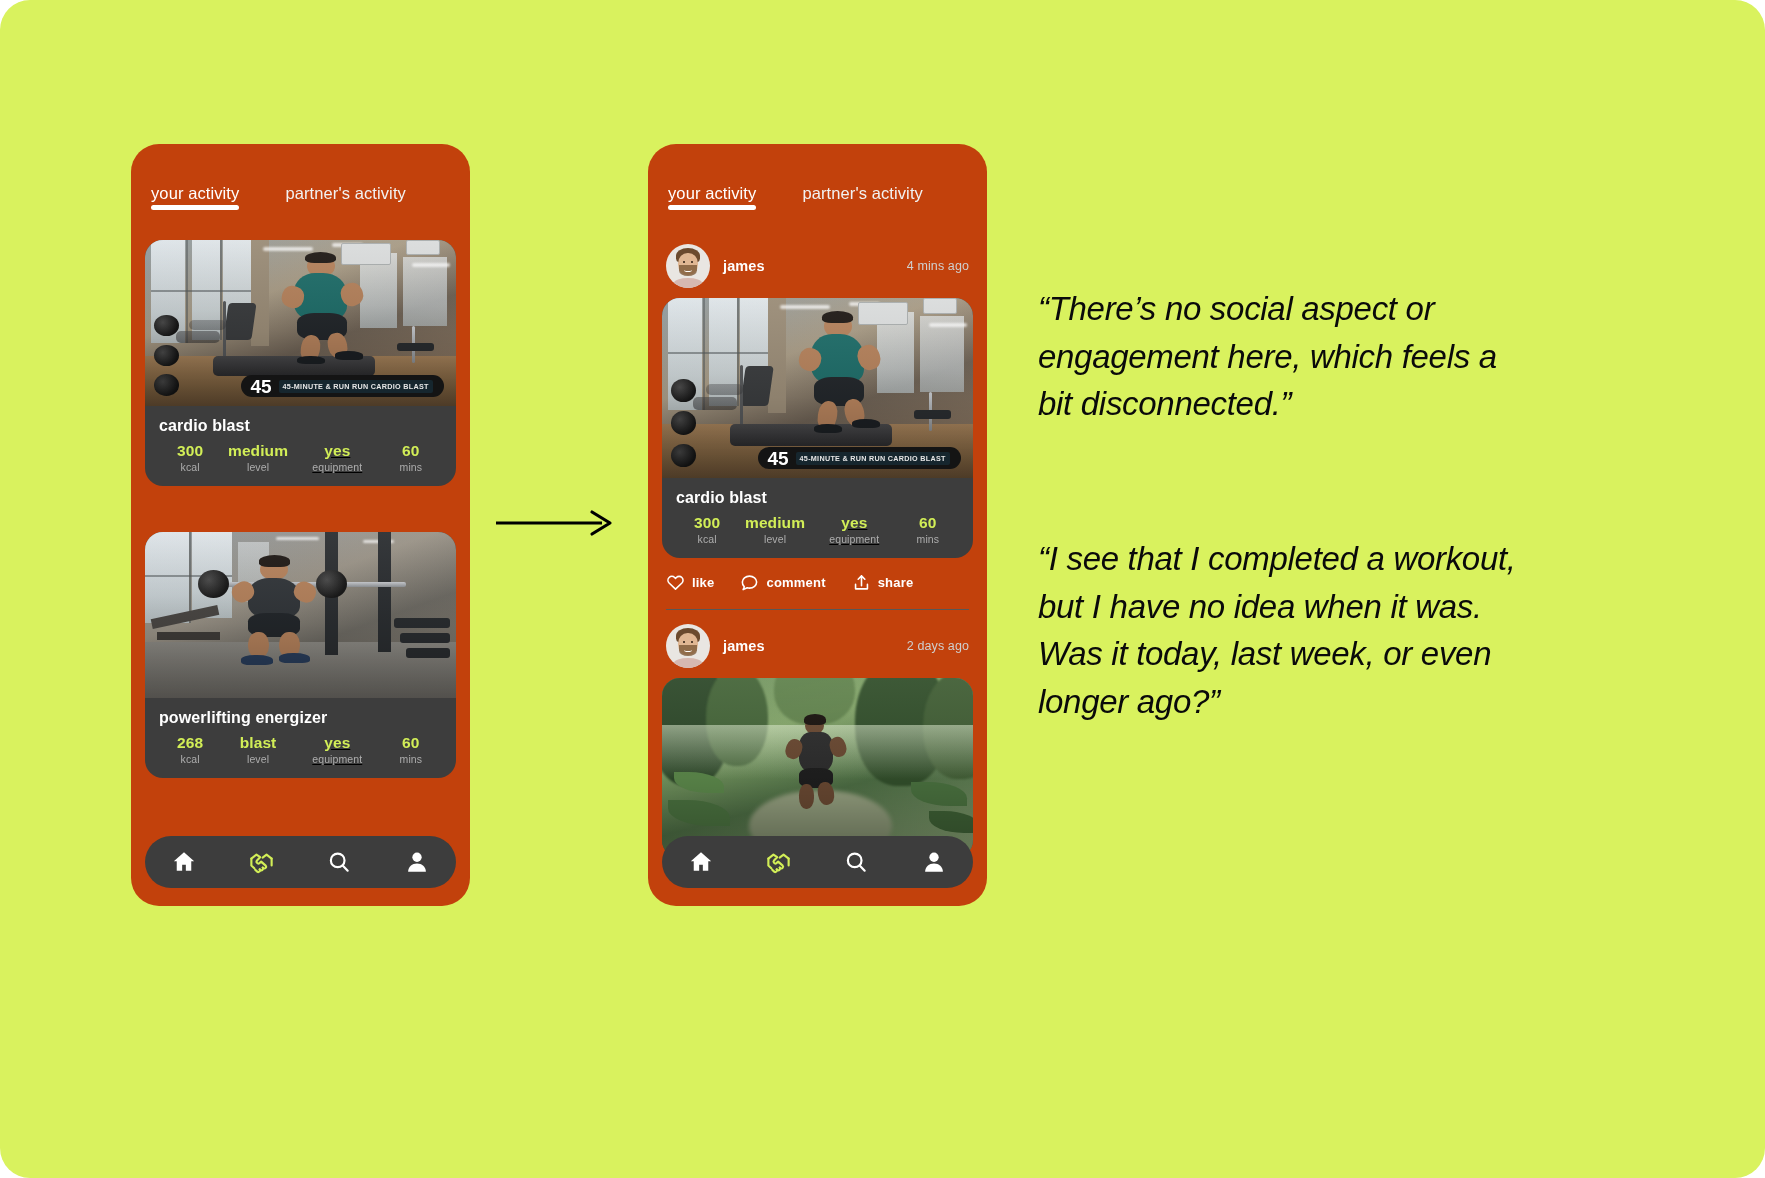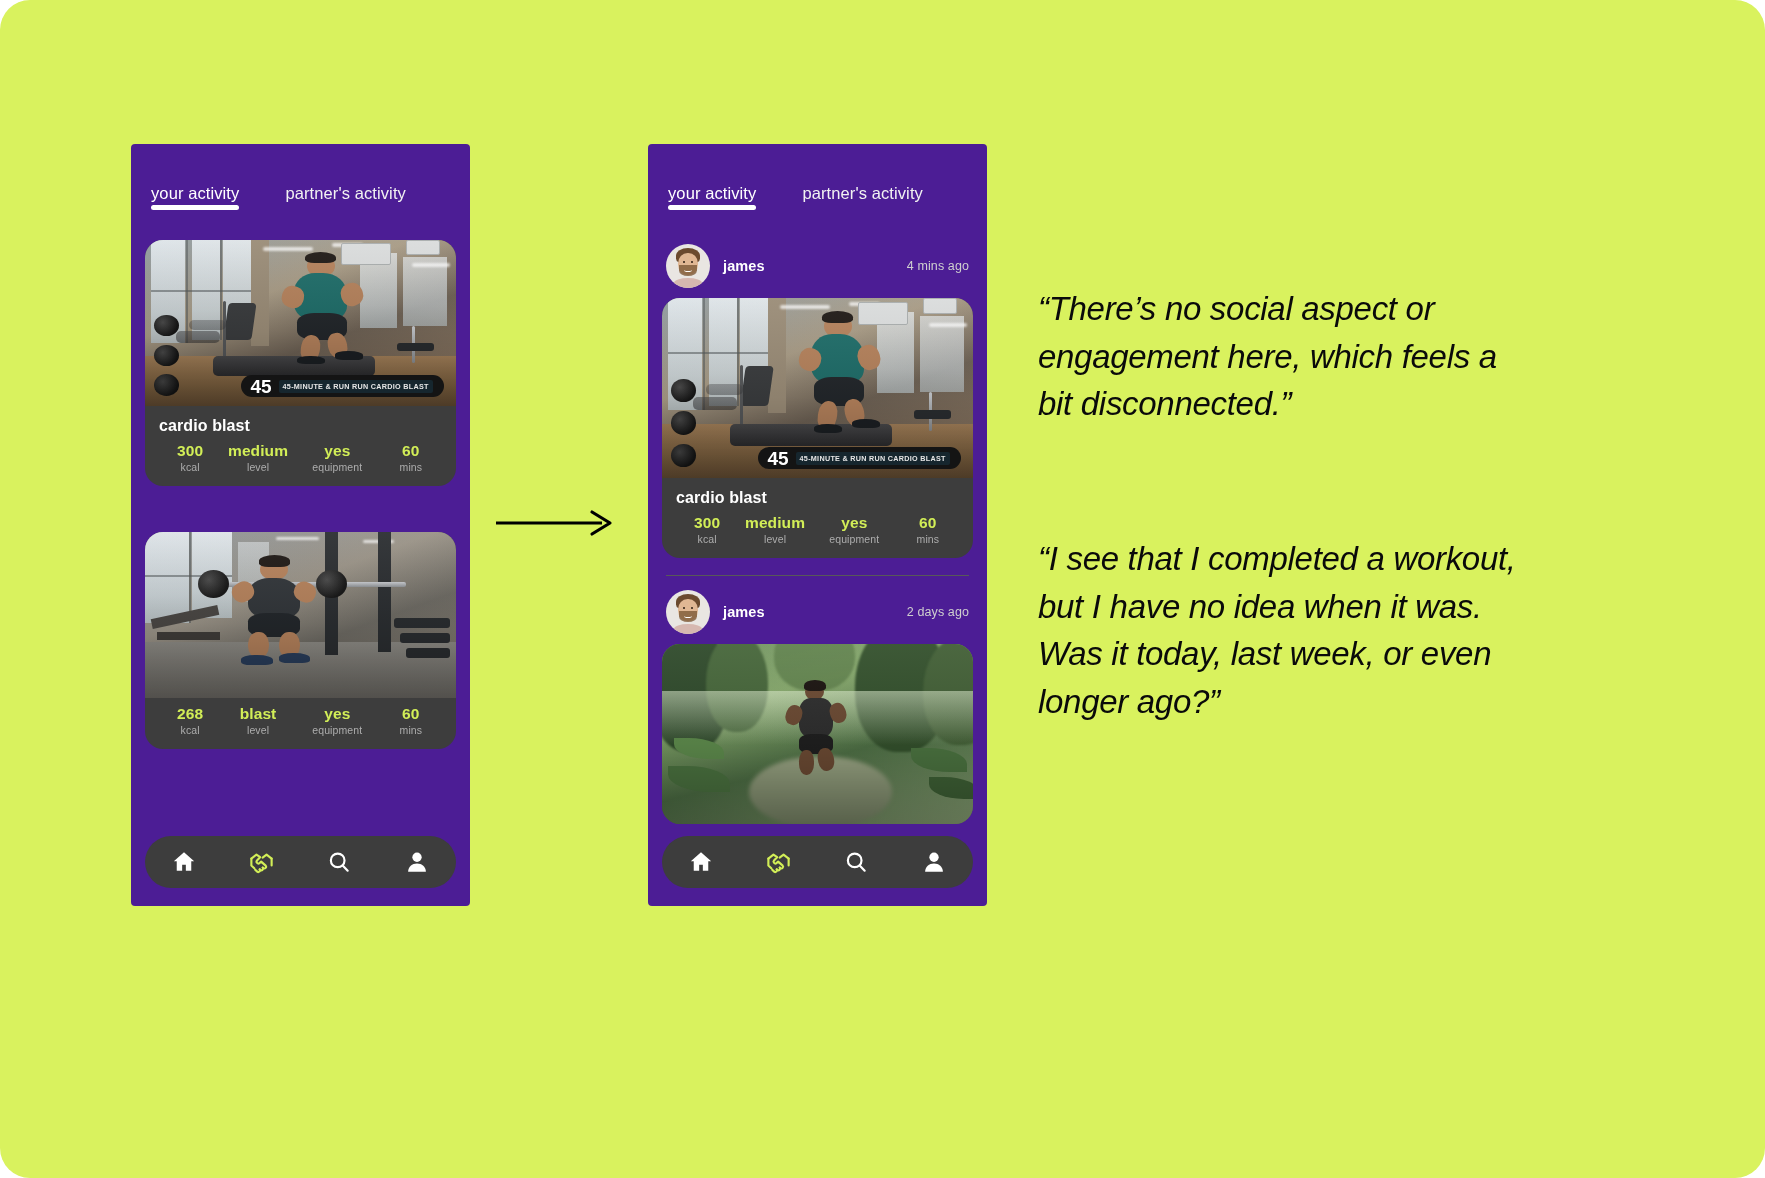--- a/index.html
+++ b/index.html
@@ -16,22 +16,22 @@
     position: absolute;
     left: 0; top: 0;
     width: 1765px; height: 1178px;
     background: #d9f25e;
     border-radius: 30px;
   }
 
   
   .phone {
     position: absolute;
-    background: #4c1d95;
-    border-radius: 4px;
+    background: #c2410c;
+    border-radius: 28px;
     overflow: hidden;
   }
   #phone-a { left: 131px; top: 144px; width: 339px; height: 762px; }
   #phone-b { left: 648px; top: 144px; width: 339px; height: 762px; }
 
   
   .tabs {
     position: absolute;
     top: 40px; left: 0; right: 0;
     display: flex;
@@ -152,21 +152,21 @@
   .stat .v {
     font-size: 15.5px; font-weight: 700; color: #d2ee57;
     letter-spacing: .1px;
   }
   .stat .k {
     font-size: 10.5px; color: #adadad; margin-top: 1px;
     letter-spacing: .1px;
   }
   .stat.s0 { width: 22%; }
   .stat.s1 { width: 26%; }
-  .stat.s2 { width: 30%; }
+  .stat.s2 { width: 30%; text-decoration: underline; }
   .stat.s3 { width: 22%; }
 
   
   .navbar {
     position: absolute;
     left: 14px; right: 14px; bottom: 18px;
     height: 52px;
     background: #3d3d3d;
     border-radius: 26px;
     display: flex;
@@ -344,20 +344,21 @@
         <div class="shoe" style="left:31%;top:74%;width:10%;height:6%;background:#2a3f5e;"></div>
         <div class="shoe" style="left:43%;top:73%;width:10%;height:6%;background:#2a3f5e;"></div>
         <div class="dumbbell" style="left:80%;top:52%;width:18%;height:6%;"></div>
         <div class="dumbbell" style="left:82%;top:61%;width:16%;height:6%;"></div>
         <div class="dumbbell" style="left:84%;top:70%;width:14%;height:6%;"></div>
         <div class="rack-post" style="left:2%;top:48%;width:22%;height:6%;background:#4a4744;transform:rotate(-12deg);"></div>
         <div class="rack-post" style="left:4%;top:60%;width:20%;height:5%;background:#3f3c39;"></div>
       </div>
       <div class="photo-shade"></div>
     </div>
+    <div class="card-title">powerlifting energizer</div>
     <div class="stats">
       <div class="stat s0">
         <div class="v">268</div>
         <div class="k">kcal</div>
       </div>
       <div class="stat s1">
         <div class="v">blast</div>
         <div class="k">level</div>
       </div>
       <div class="stat s2">
@@ -483,20 +484,41 @@
           <div class="v">yes</div>
           <div class="k">equipment</div>
         </div>
         <div class="stat s3">
           <div class="v">60</div>
           <div class="k">mins</div>
         </div>
       </div>
     </div>
 
+    <div class="actions">
+      <div class="action">
+        <svg width="19" height="19" viewBox="0 0 24 24" fill="none" stroke="#ffffff" stroke-width="2" stroke-linejoin="round">
+          <path d="M12 20.4 3.9 12.6a4.9 4.9 0 0 1 7-6.9l1.1 1.1 1.1-1.1a4.9 4.9 0 0 1 7 6.9Z"></path>
+        </svg>
+        <span>like</span>
+      </div>
+      <div class="action">
+        <svg width="19" height="19" viewBox="0 0 24 24" fill="none" stroke="#ffffff" stroke-width="2" stroke-linejoin="round">
+          <path d="M21 11.5c0 4.2-4 7.6-9 7.6-1 0-2-.15-2.9-.4L4 21l1.5-3.6A7.2 7.2 0 0 1 3 11.5C3 7.3 7 3.9 12 3.9s9 3.4 9 7.6Z"></path>
+        </svg>
+        <span>comment</span>
+      </div>
+      <div class="action">
+        <svg width="19" height="19" viewBox="0 0 24 24" fill="none" stroke="#ffffff" stroke-width="2" stroke-linecap="round" stroke-linejoin="round">
+          <path d="M12 16V3.6M12 3.6 7.8 7.9M12 3.6l4.2 4.3"></path>
+          <path d="M4.5 14.4V20h15v-5.6"></path>
+        </svg>
+        <span>share</span>
+      </div>
+    </div>
 
     <div class="divider"></div>
 
     <div class="post-head">
       <div class="avatar">
         <div class="av-body"></div>
         <div class="av-hair"></div>
         <div class="av-face"></div>
         <div class="av-beard"></div>
         <div class="av-eye" style="left:17px;"></div>

